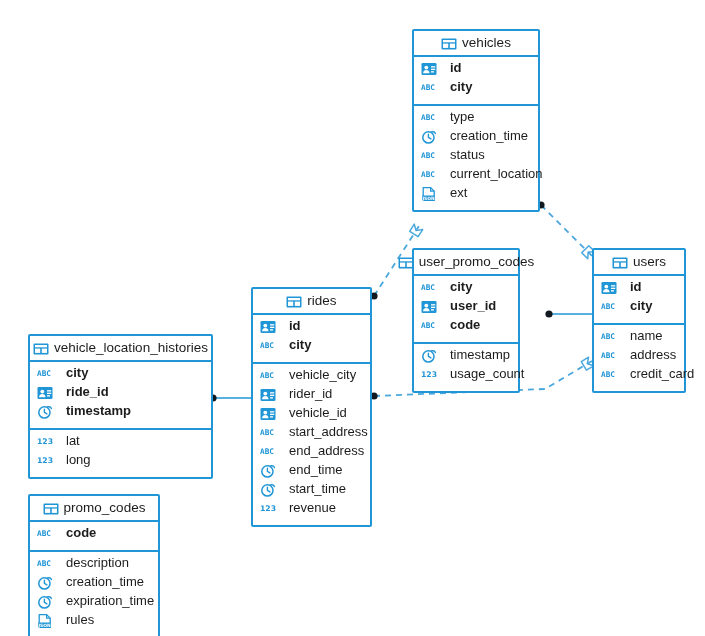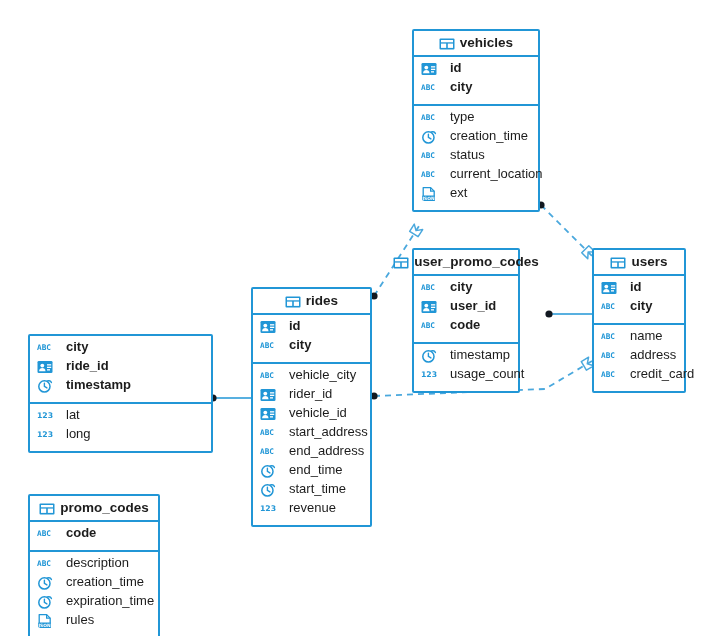--- a/index.html
+++ b/index.html
@@ -43,21 +43,20 @@
   .tbl-header {
     box-sizing: border-box;
     height: 26px;
     border-bottom: 2px solid #2196d6;
     display: flex;
     align-items: center;
     justify-content: center;
     gap: 6px;
     padding: 0 8px;
     background: #ffffff;
-    font-weight: bold;
   }
   .tbl-title {
     font-size: 13.5px;
     color: #1c1c1c;
     line-height: 1;
     white-space: nowrap;
   }
 
   .tbl-section {
     box-sizing: border-box;
@@ -440,20 +439,31 @@
           <span class="icon">
             <svg width="17" height="13" viewBox="0 0 22 13" xmlns="http://www.w3.org/2000/svg">
               <text x="0" y="10.5" font-family="DejaVu Sans, sans-serif" font-size="10" font-weight="bold" fill="#2196d6">123</text>
             </svg>
           </span>
           <span class="col-name">revenue</span>
         </div>
       </div>
     </div>
     <div class="table-node" style="left: 28px; top: 334px; width: 185px;">
+      <div class="tbl-header">
+        <span class="icon">
+          <svg width="16" height="16" viewBox="0 0 16 16" xmlns="http://www.w3.org/2000/svg">
+            <rect x="0.5" y="2.5" width="15" height="11" rx="1" fill="#2196d6"></rect>
+            <rect x="2" y="4" width="12" height="2.3" fill="#ffffff"></rect>
+            <rect x="2" y="7.6" width="5.2" height="4.3" fill="#ffffff"></rect>
+            <rect x="8.8" y="7.6" width="5.2" height="4.3" fill="#ffffff"></rect>
+          </svg>
+        </span>
+        <span class="tbl-title">vehicle_location_histories</span>
+      </div>
       <div class="tbl-section keys">
         <div class="col-row pk">
           <span class="icon">
             <svg width="17" height="13" viewBox="0 0 22 13" xmlns="http://www.w3.org/2000/svg">
               <text x="0" y="10.5" font-family="DejaVu Sans Mono, monospace" font-size="10" font-weight="bold" fill="#2196d6">ABC</text>
             </svg>
           </span>
           <span class="col-name">city</span>
         </div>
         <div class="col-row pk">

